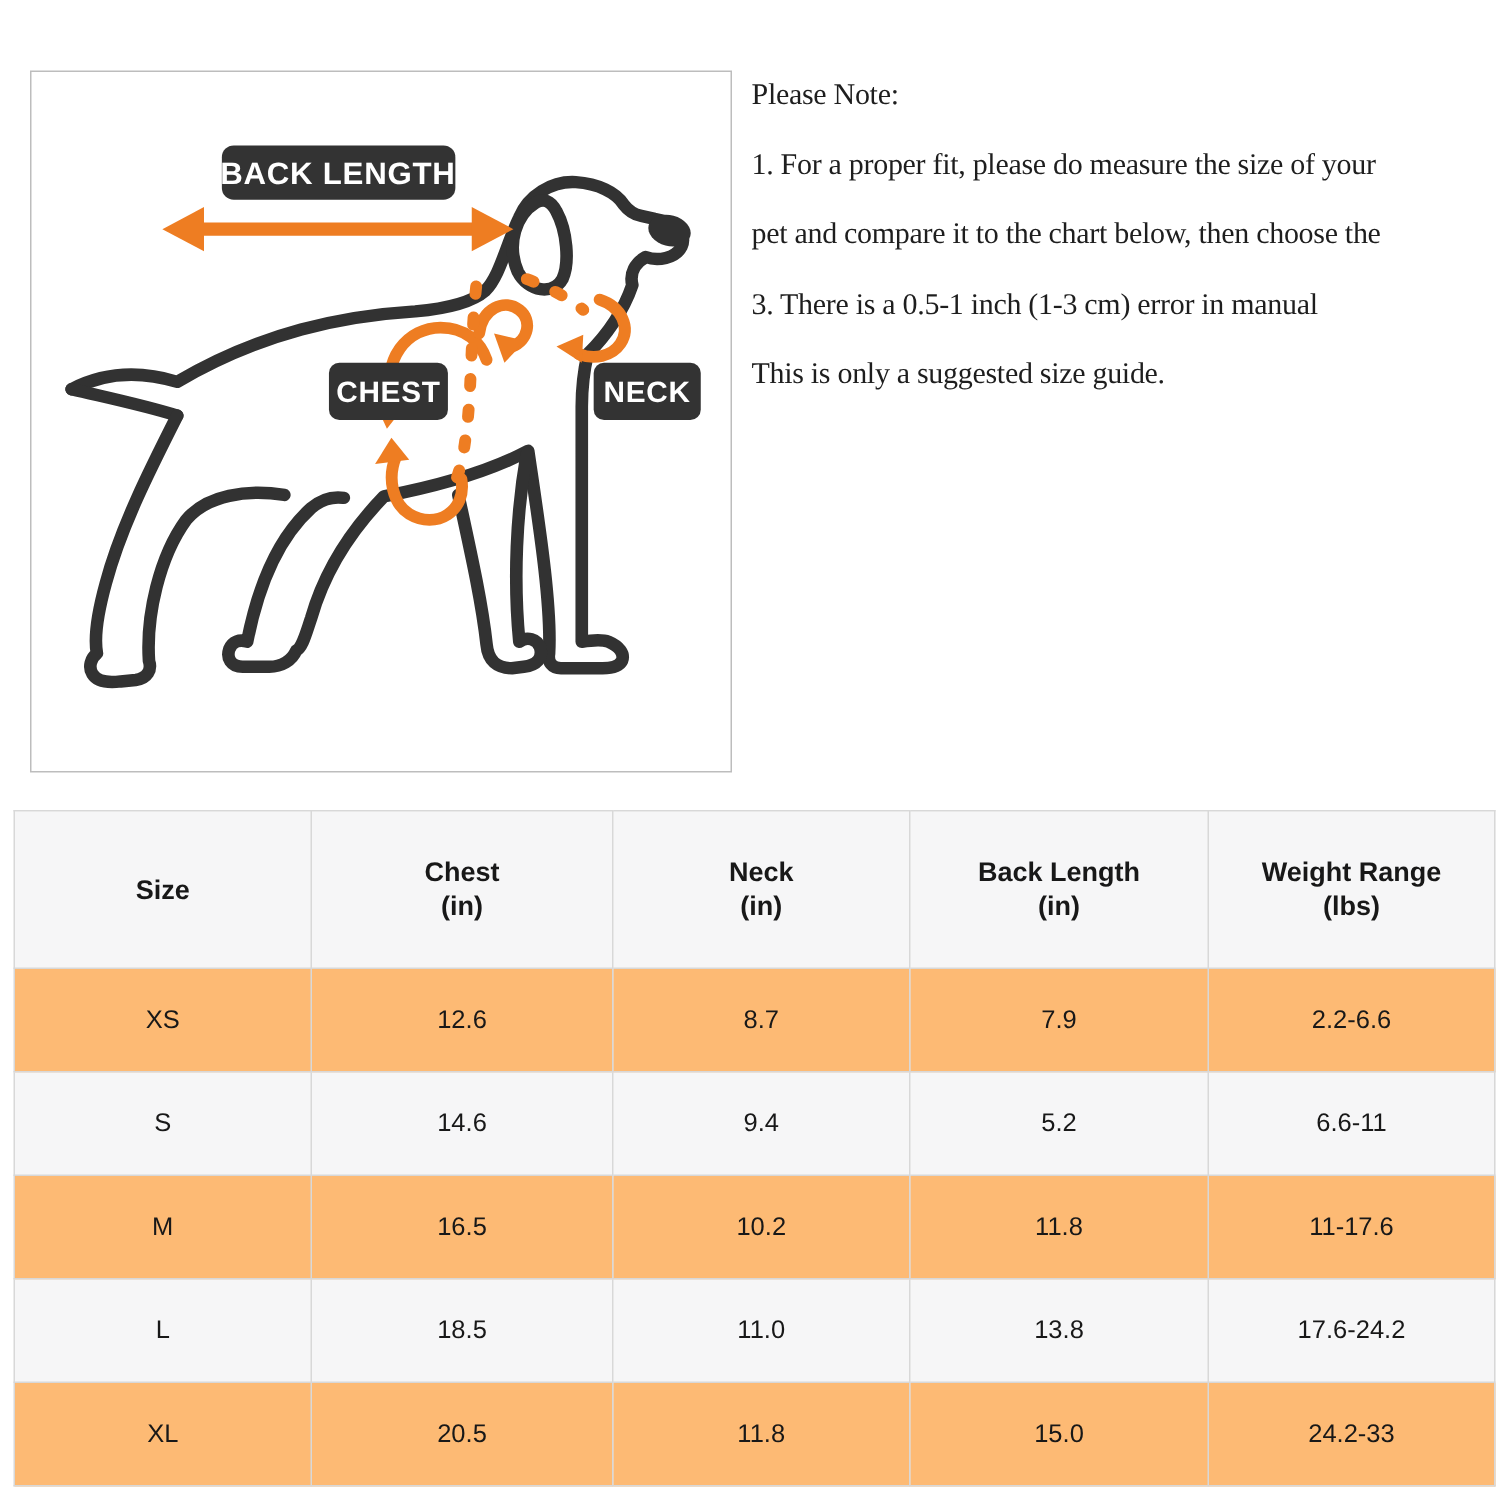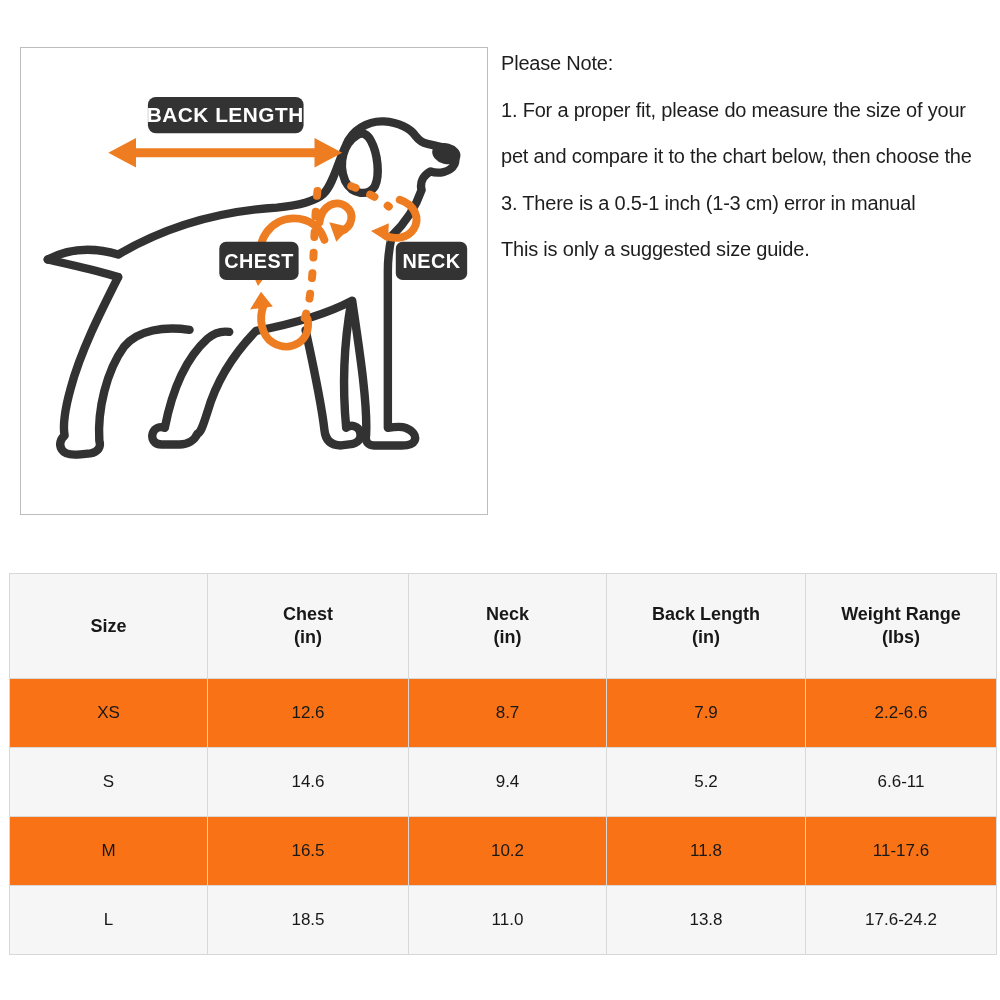--- a/index.html
+++ b/index.html
@@ -10,32 +10,32 @@
   .figure-box{
     position:absolute;left:20px;top:47px;width:468px;height:468px;
     border:1px solid #bdbdbd;background:#fff;box-sizing:border-box;
   }
   .figure-box svg{display:block;width:100%;height:100%;}
   .notes{
     position:absolute;left:501px;top:40px;width:498px;
     font-size:20px;line-height:46.5px;letter-spacing:-0.2px;
     color:#1e1e1e;white-space:nowrap;
   }
-  .notes div{height:46.5px;}
-  .size-table{position:absolute;left:9px;top:540px;margin-top:33px;}
+  .notes div{height:46.5px;font-family:Liberation Serif, serif;}
+  .size-table{position:absolute;left:9px;top:540px;}
   table{border-collapse:collapse;table-layout:fixed;width:987px;}
   th,td{
     border:1px solid #d8d8d8;text-align:center;vertical-align:middle;
     padding:0;color:#181818;
   }
   thead th{
     height:104px;background:#f6f6f7;font-size:18px;font-weight:bold;
     line-height:23px;
   }
-  tbody td{height:68px;font-size:17px;background:#f97316;}
+  tbody td{height:68px;font-size:17px;background:#fdba74;}
   tbody tr.alt td{background:#f6f6f7;}
   svg text.boxlabel{
     font-family:"Liberation Sans",sans-serif;font-weight:bold;fill:#ffffff;
     letter-spacing:0.5px;
   }
 </style>
 </head>
 <body>
 
 <div class="figure-box">
@@ -198,15 +198,22 @@
         <td>11.8</td>
         <td>11-17.6</td>
       </tr>
       <tr class="alt">
         <td>L</td>
         <td>18.5</td>
         <td>11.0</td>
         <td>13.8</td>
         <td>17.6-24.2</td>
       </tr>
+      <tr>
+        <td>XL</td>
+        <td>20.5</td>
+        <td>11.8</td>
+        <td>15.0</td>
+        <td>24.2-33</td>
+      </tr>
     </tbody>
   </table>
 </div>
 
 </body></html>

